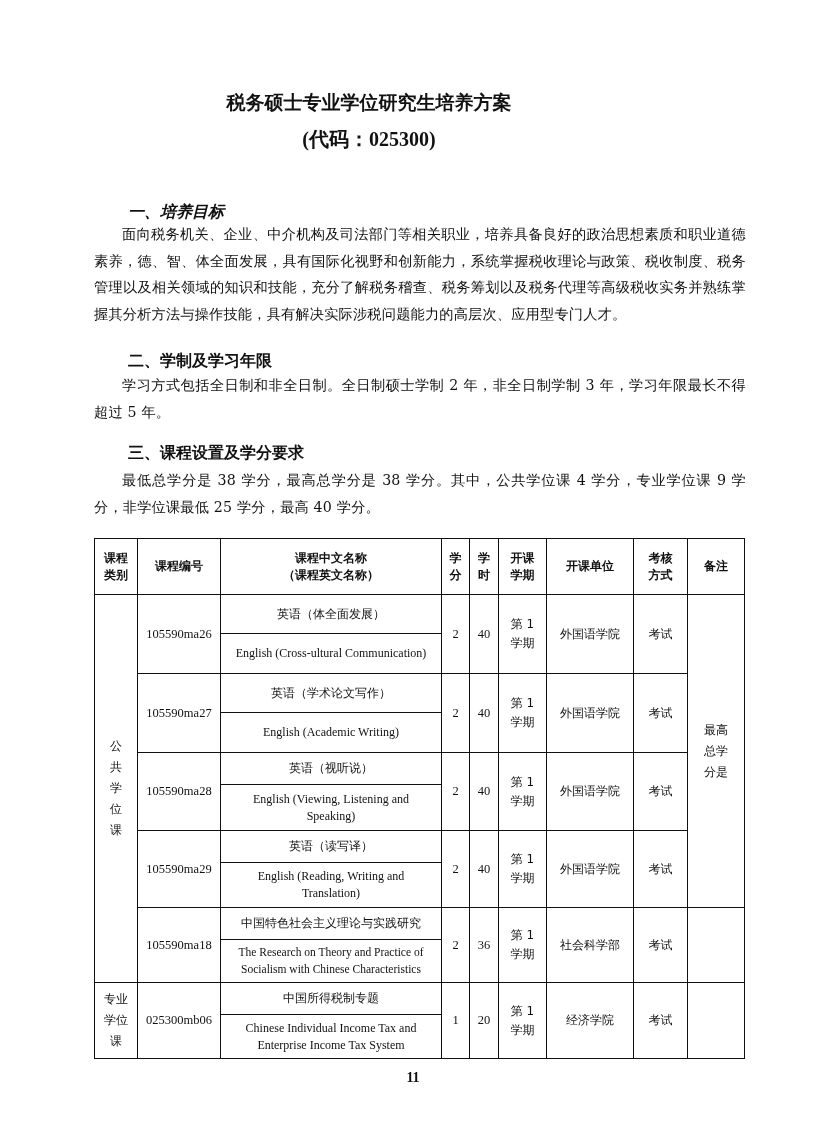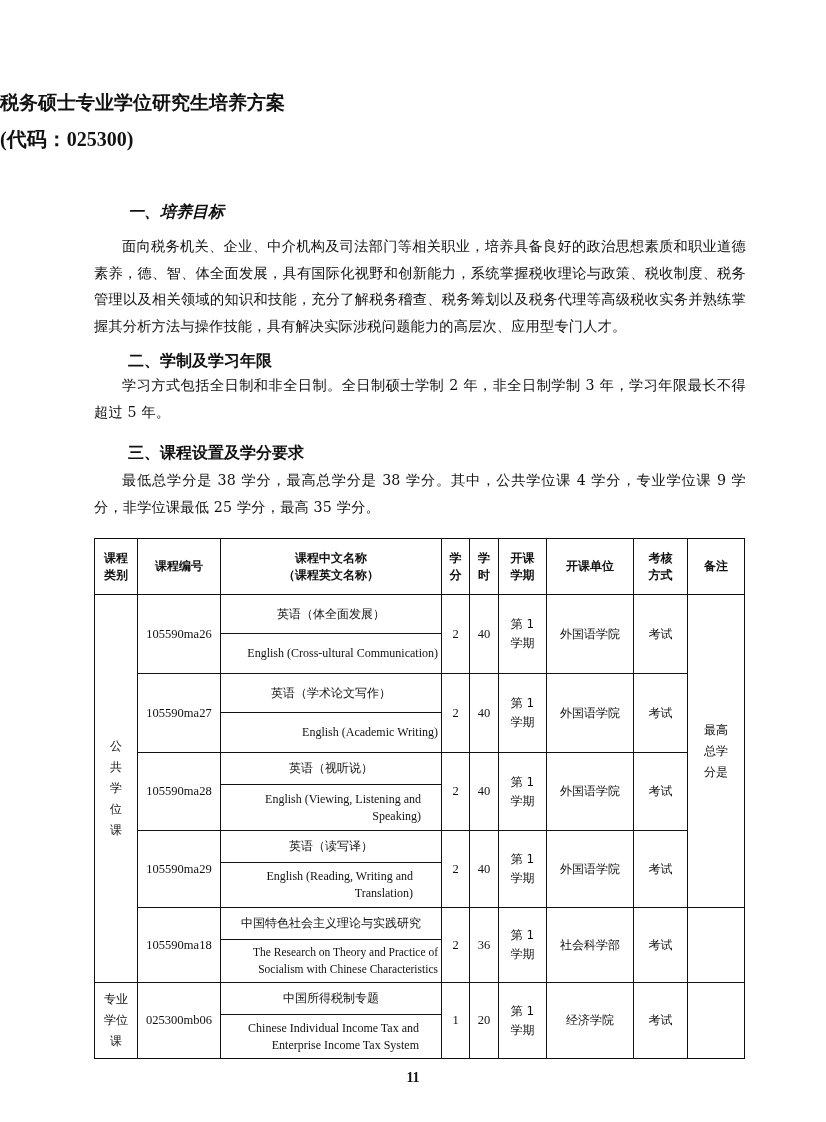--- a/index.html
+++ b/index.html
@@ -1,43 +1,43 @@
 <!DOCTYPE html>
 <html><head>
 <meta charset="utf-8">
 <style>
   html, body { margin:0; padding:0; background:#ffffff; }
   body { width:826px; height:1122px; position:relative; font-family:"DejaVu Serif","Liberation Serif",serif; color:#111; overflow:hidden; }
-  .title { position:absolute; left:0; width:738px; text-align:left; font-family:"DejaVu Sans","Liberation Sans",sans-serif; font-weight:bold; font-size:19px; }
+  .title { position:absolute; left:0; width:738px; text-align:center; font-family:"DejaVu Sans","Liberation Sans",sans-serif; font-weight:bold; font-size:19px; }
   .t1 { top:90px; }
   .t2 { top:126px; font-family:"Liberation Serif",serif; font-size:20px; }
   .h2 { position:absolute; left:128px; font-family:"DejaVu Sans","Liberation Sans",sans-serif; font-weight:bold; font-size:16px; }
   .para { position:absolute; left:94px; width:652px; font-size:14.2px; line-height:26.6px; text-indent:28px; text-align:justify; letter-spacing:0.2px; }
   table { position:absolute; left:94px; top:538px; border-collapse:collapse; table-layout:fixed; width:650px; font-family:"Liberation Serif","DejaVu Serif",serif; font-size:12.5px; }
   td, th { border:1.3px solid #111; text-align:center; vertical-align:middle; padding:0 3px; line-height:17px; }
   th { font-family:"DejaVu Sans","Liberation Sans",sans-serif; font-weight:bold; font-size:12px; height:55px; }
-  .sm { font-size:12px;text-align:right; }
+  .sm { font-size:12px; }
   .cn { font-family:"DejaVu Sans","Liberation Sans",sans-serif; font-size:12px; }
   .vert { width:1em; margin:0 auto; line-height:21px; }
   .pageno { position:absolute; top:1070px; left:0; width:826px; text-align:center; font-weight:bold; font-size:14px; font-family:"Liberation Serif",serif; }
 </style>
 </head>
 <body>
 
 <div class="title t1">税务硕士专业学位研究生培养方案</div>
 <div class="title t2">(代码：025300)</div>
 
 <div class="h2" style="top:202px;font-style:italic;">一、培养目标</div>
-<div class="para" style="top:233px;">面向税务机关、企业、中介机构及司法部门等相关职业，培养具备良好的政治思想素质和职业道德素养，德、智、体全面发展，具有国际化视野和创新能力，系统掌握税收理论与政策、税收制度、税务管理以及相关领域的知识和技能，充分了解税务稽查、税务筹划以及税务代理等高级税收实务并熟练掌握其分析方法与操作技能，具有解决实际涉税问题能力的高层次、应用型专门人才。</div>
+<div class="para" style="top:221px;">面向税务机关、企业、中介机构及司法部门等相关职业，培养具备良好的政治思想素质和职业道德素养，德、智、体全面发展，具有国际化视野和创新能力，系统掌握税收理论与政策、税收制度、税务管理以及相关领域的知识和技能，充分了解税务稽查、税务筹划以及税务代理等高级税收实务并熟练掌握其分析方法与操作技能，具有解决实际涉税问题能力的高层次、应用型专门人才。</div>
 
 <div class="h2" style="top:351px;">二、学制及学习年限</div>
 <div class="para" style="top:372px;">学习方式包括全日制和非全日制。全日制硕士学制 2 年，非全日制学制 3 年，学习年限最长不得超过 5 年。</div>
 
 <div class="h2" style="top:443px;">三、课程设置及学分要求</div>
-<div class="para" style="top:467px;">最低总学分是 38 学分，最高总学分是 38 学分。其中，公共学位课 4 学分，专业学位课 9 学分，非学位课最低 25 学分，最高 35 学分。</div>
+<div class="para" style="top:467px;">最低总学分是 38 学分，最高总学分是 38 学分。其中，公共学位课 4 学分，专业学位课 9 学分，非学位课最低 25 学分，最高 40 学分。</div>
 
 <table>
   <colgroup>
     <col style="width:43px">
       <col style="width:83px">
       <col style="width:221px">
       <col style="width:28px">
       <col style="width:29px">
       <col style="width:48px">
       <col style="width:87px">

